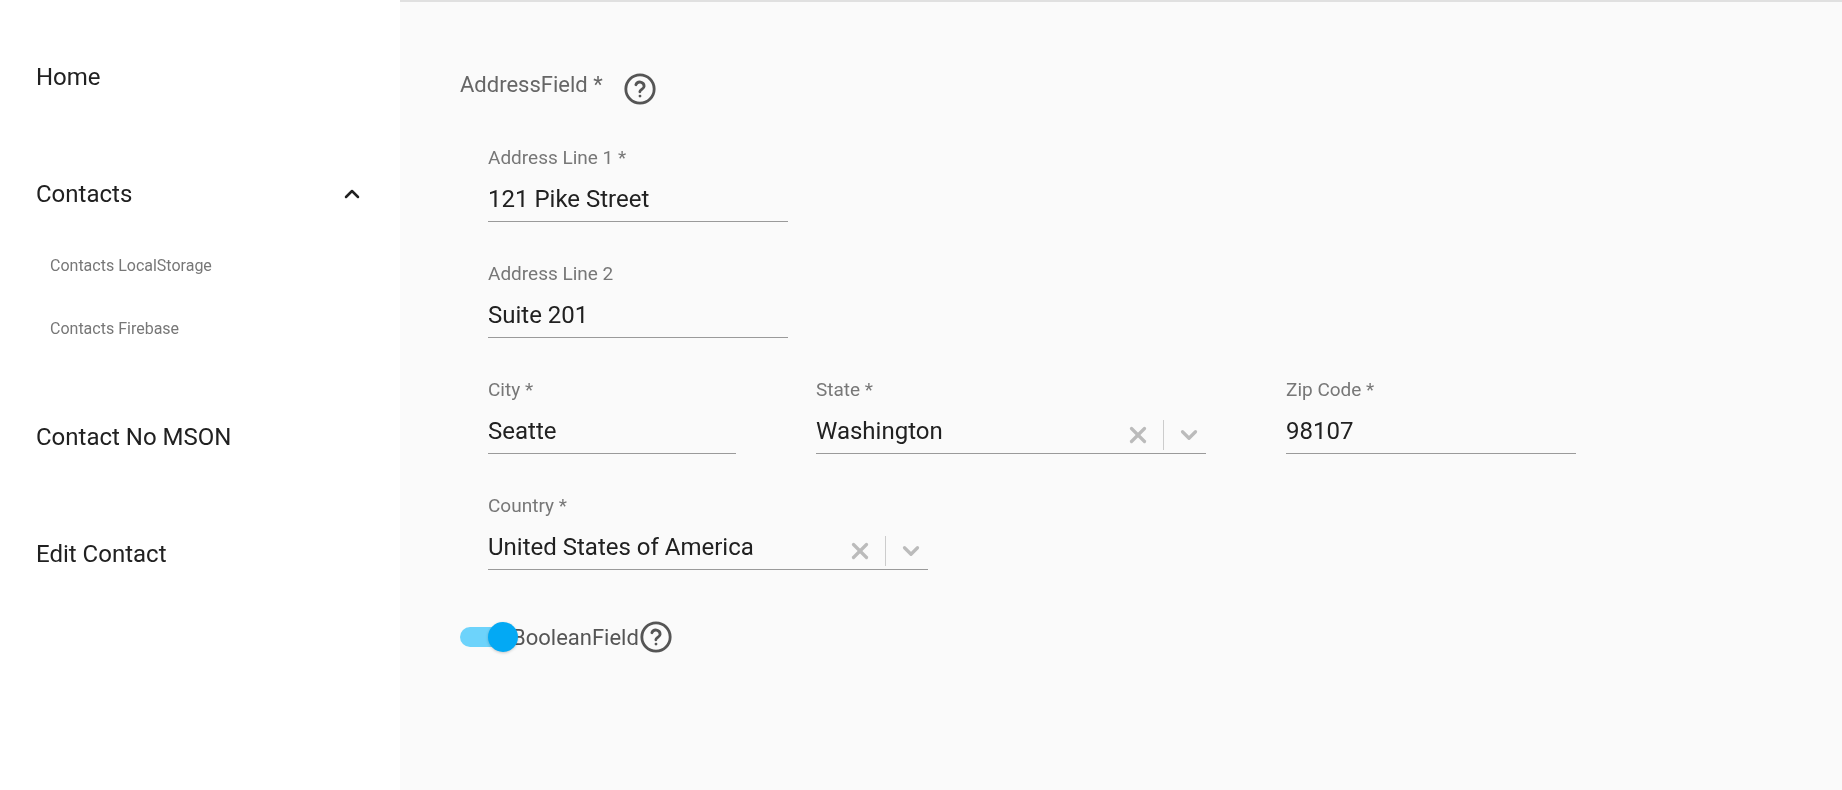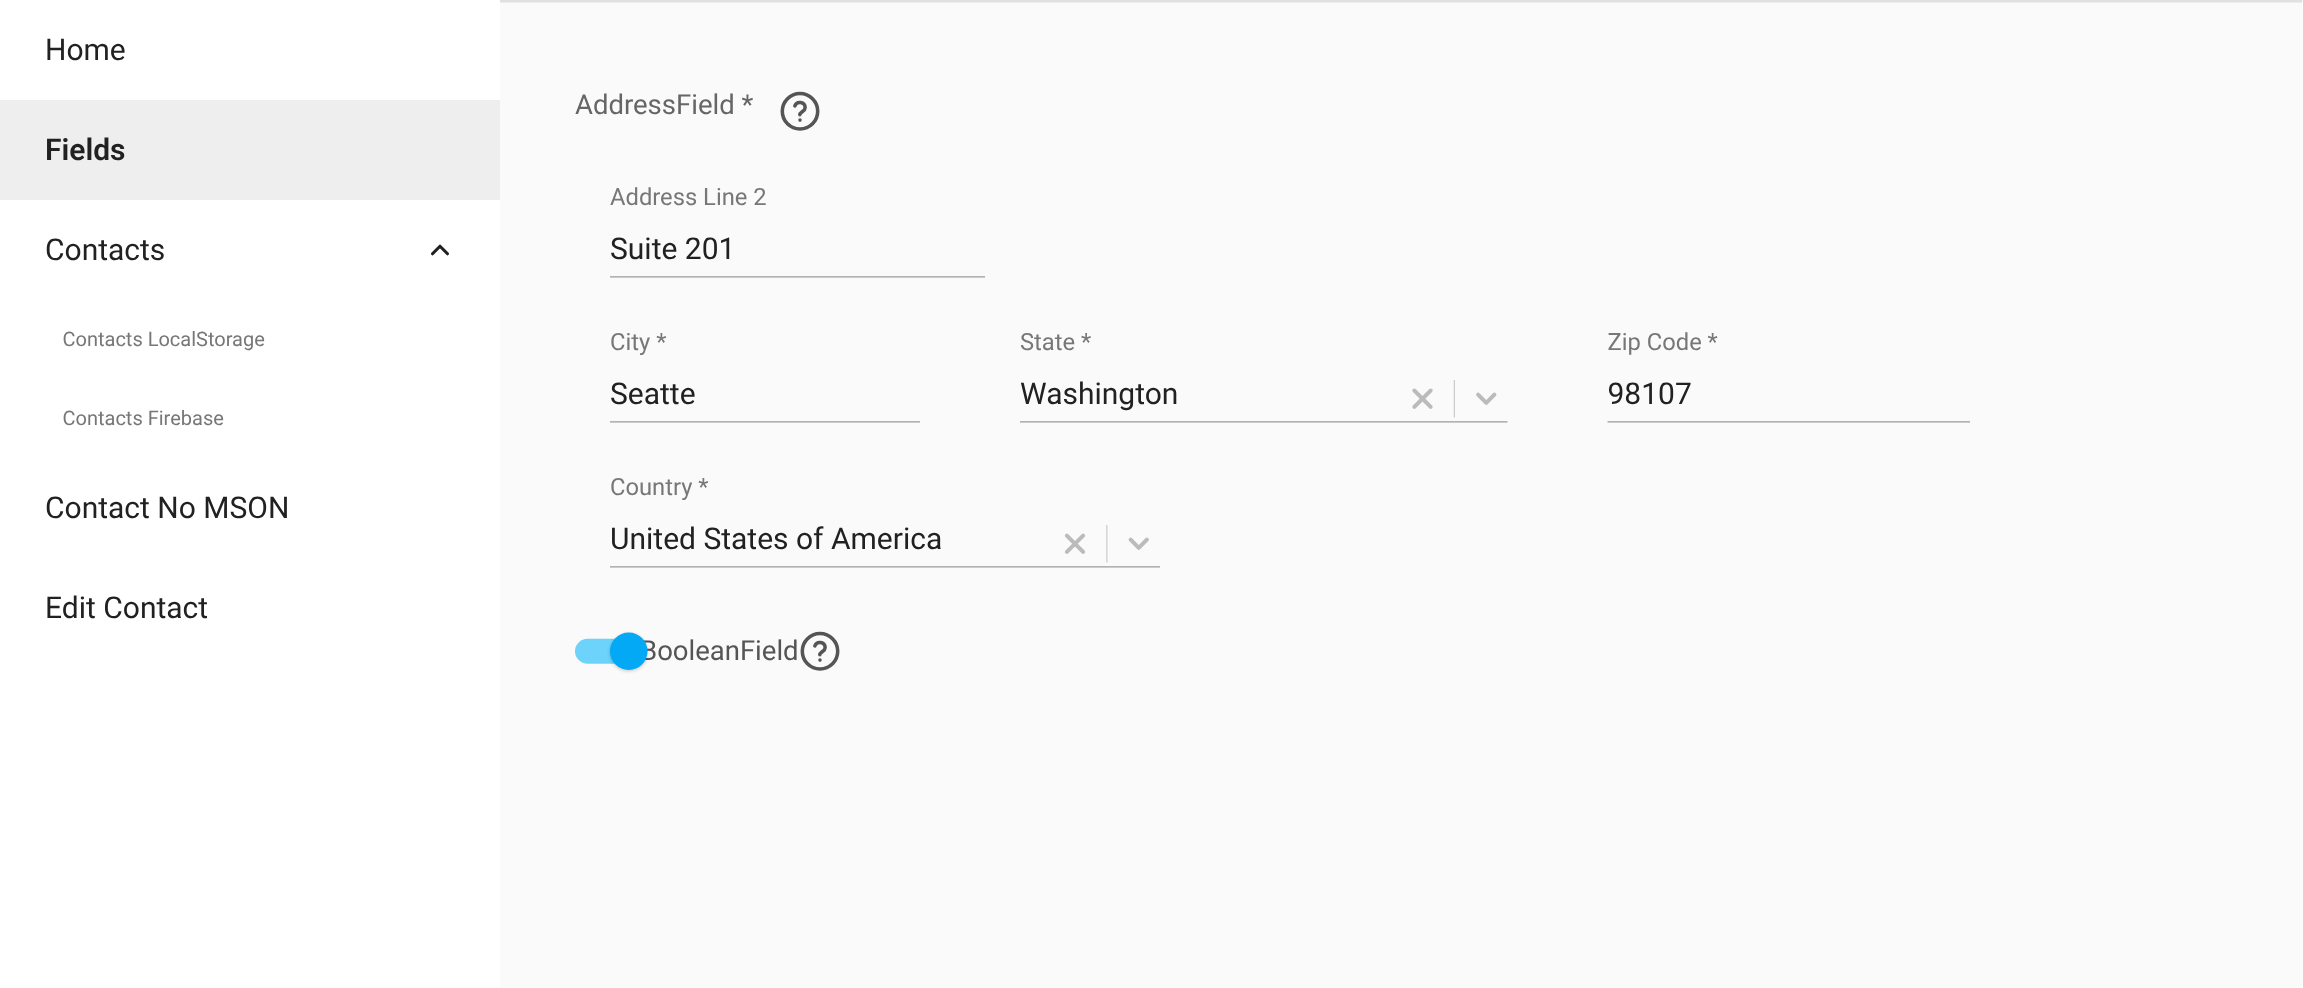--- a/index.html
+++ b/index.html
@@ -27,20 +27,21 @@
     flex-direction: column;
   }
   .sidebar-item {
     padding: 26px 36px;
     font-size: 24px;
     color: #212121;
     cursor: pointer;
     display: flex;
     align-items: center;
     justify-content: space-between;
+    margin-top: 37px;
   }
   .sidebar-item.active {
     background: #eeeeee;
     font-weight: 600;
   }
   .sidebar-subitem {
     padding: 22px 36px 22px 50px;
     font-size: 16px;
     color: #777;
     cursor: pointer;
@@ -179,23 +180,20 @@
 </style>
 </head>
 <body>
 
 <div class="app">
 
   <nav class="sidebar">
     <div class="sidebar-item">
       <span>Home</span>
     </div>
-    <div class="sidebar-item active">
-      <span>Fields</span>
-    </div>
     <div class="sidebar-item">
       <span>Contacts</span>
       <span class="chevron">
         <svg viewBox="0 0 24 24" fill="none" stroke="currentColor" stroke-width="2.5" stroke-linecap="round" stroke-linejoin="round">
             <polyline points="18 15 12 9 6 15"></polyline>
           </svg>
       </span>
     </div>
     <div class="sidebar-subitem">
       <span>Contacts LocalStorage</span>
@@ -219,20 +217,26 @@
         <svg viewBox="0 0 24 24" fill="none" stroke="currentColor" stroke-width="2" stroke-linecap="round" stroke-linejoin="round">
           <circle cx="12" cy="12" r="10"></circle>
           <path d="M9.1 9a3 3 0 0 1 5.8 1c0 2-3 2.5-3 4"></path>
           <line x1="12" y1="17" x2="12" y2="17.01"></line>
         </svg>
       </span>
     </div>
 
     <div class="form-region">
 
+      <div class="form-row">
+        <div class="field">
+          <span class="field-label">Address Line 1 *</span>
+          <input class="text-input w-300" type="text" value="121 Pike Street" style="">
+        </div>
+      </div>
 
       <div class="form-row">
         <div class="field">
           <span class="field-label">Address Line 2</span>
           <input class="text-input w-300" type="text" value="Suite 201" style="">
         </div>
       </div>
 
       <div class="form-row">
         <div class="field">

